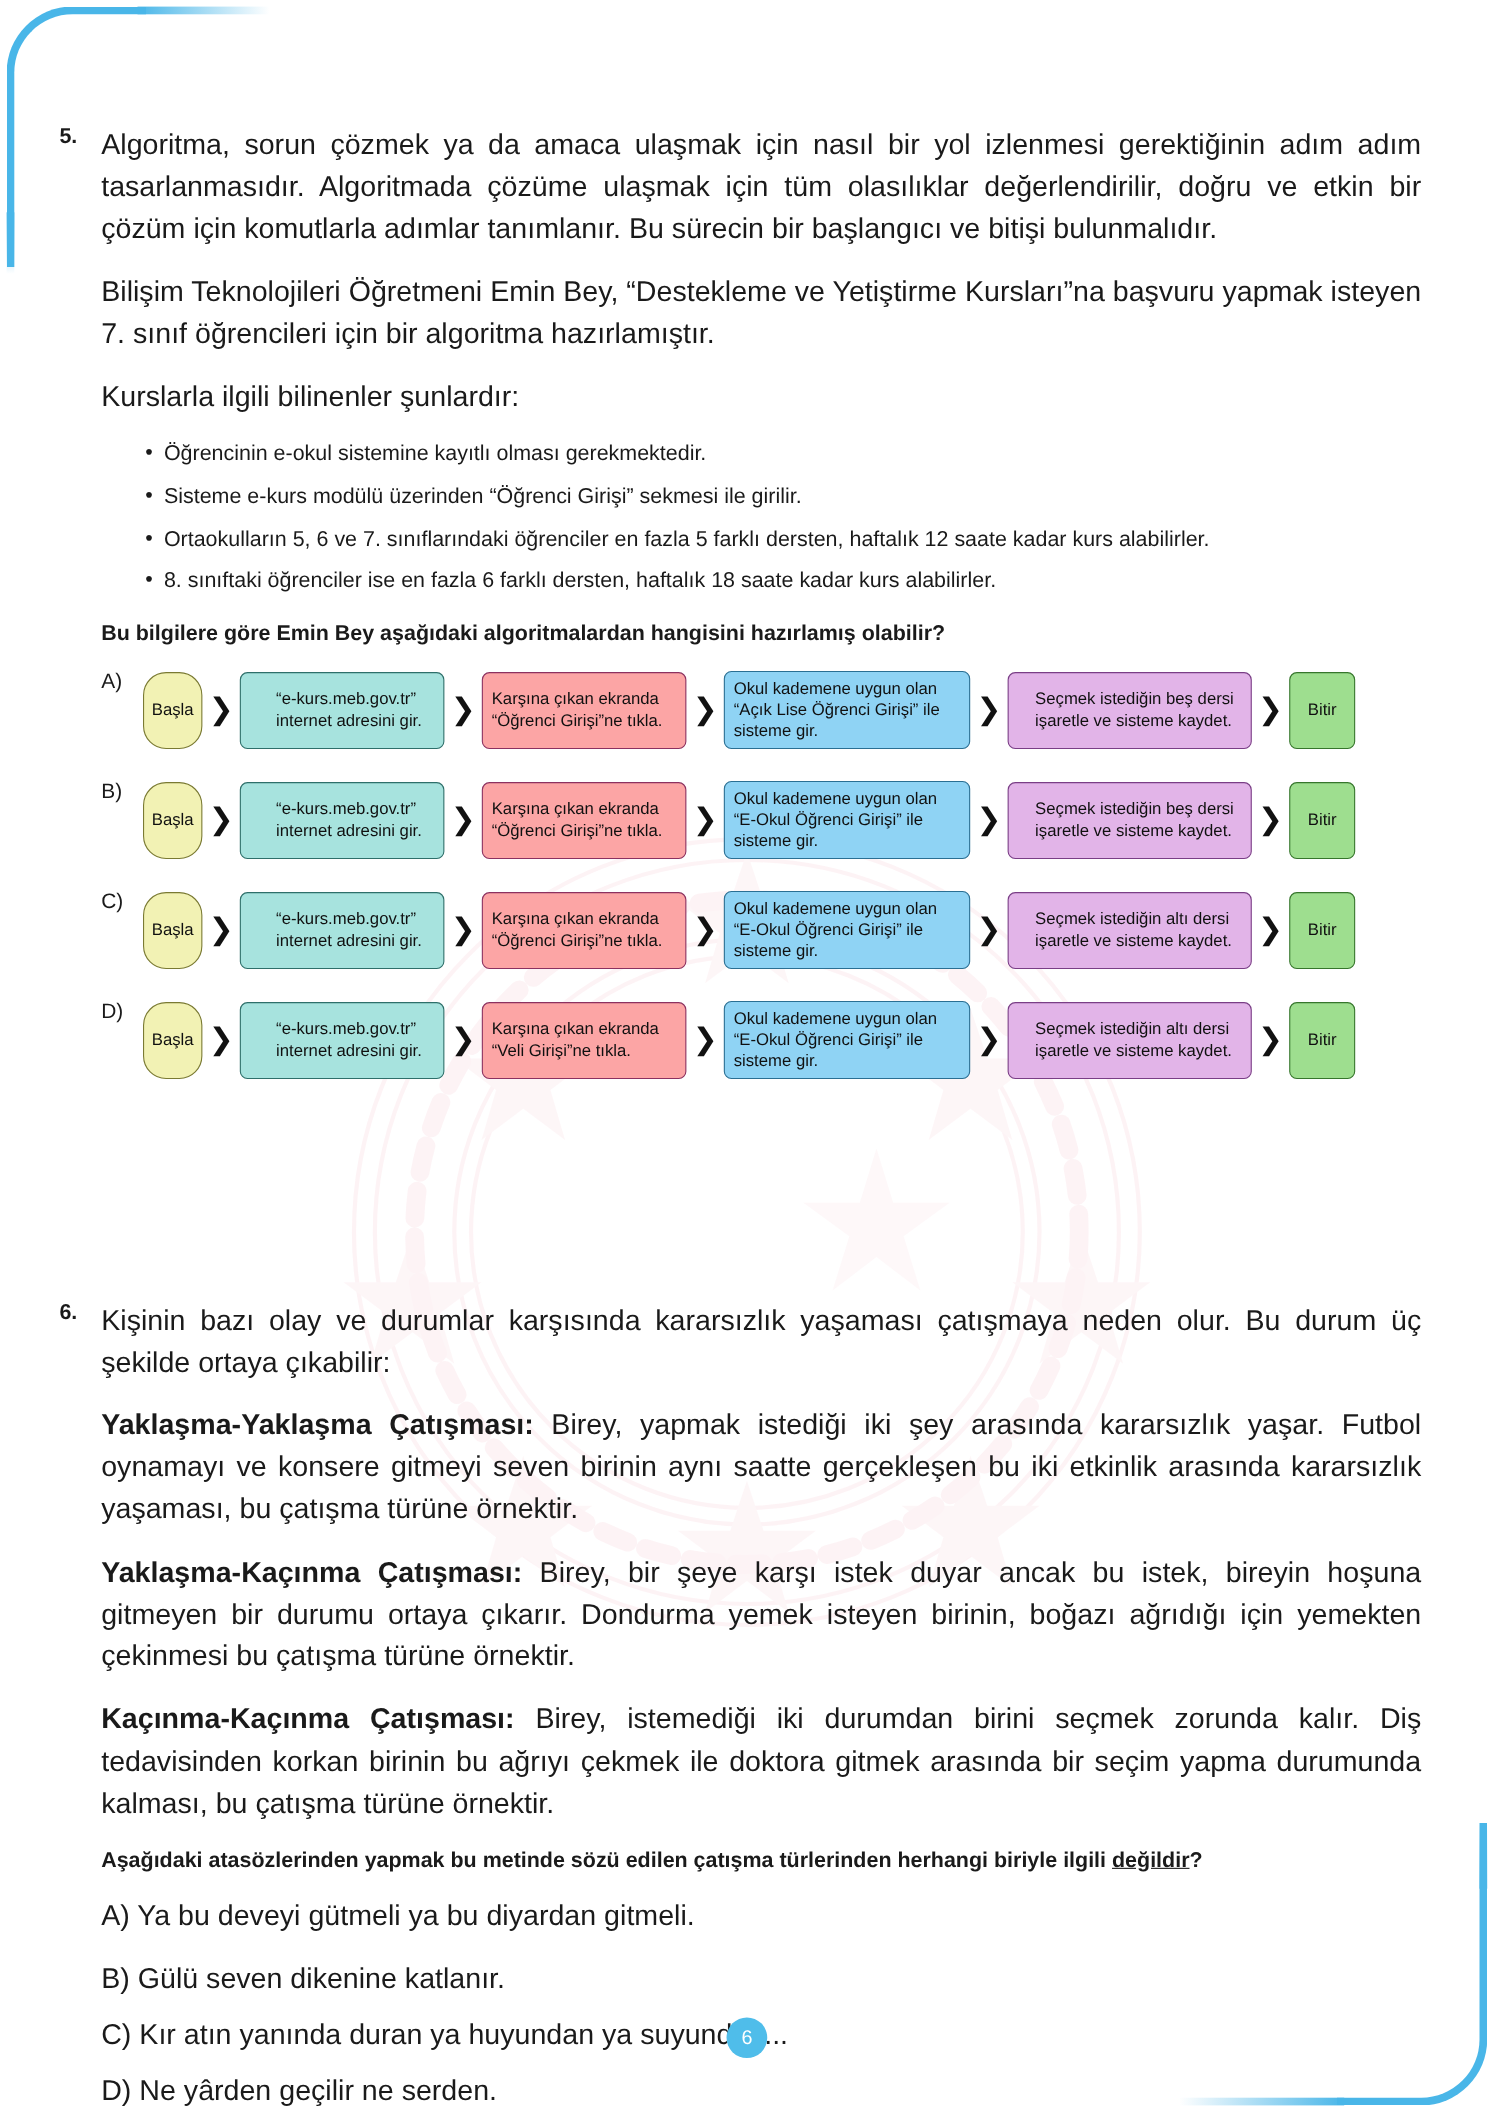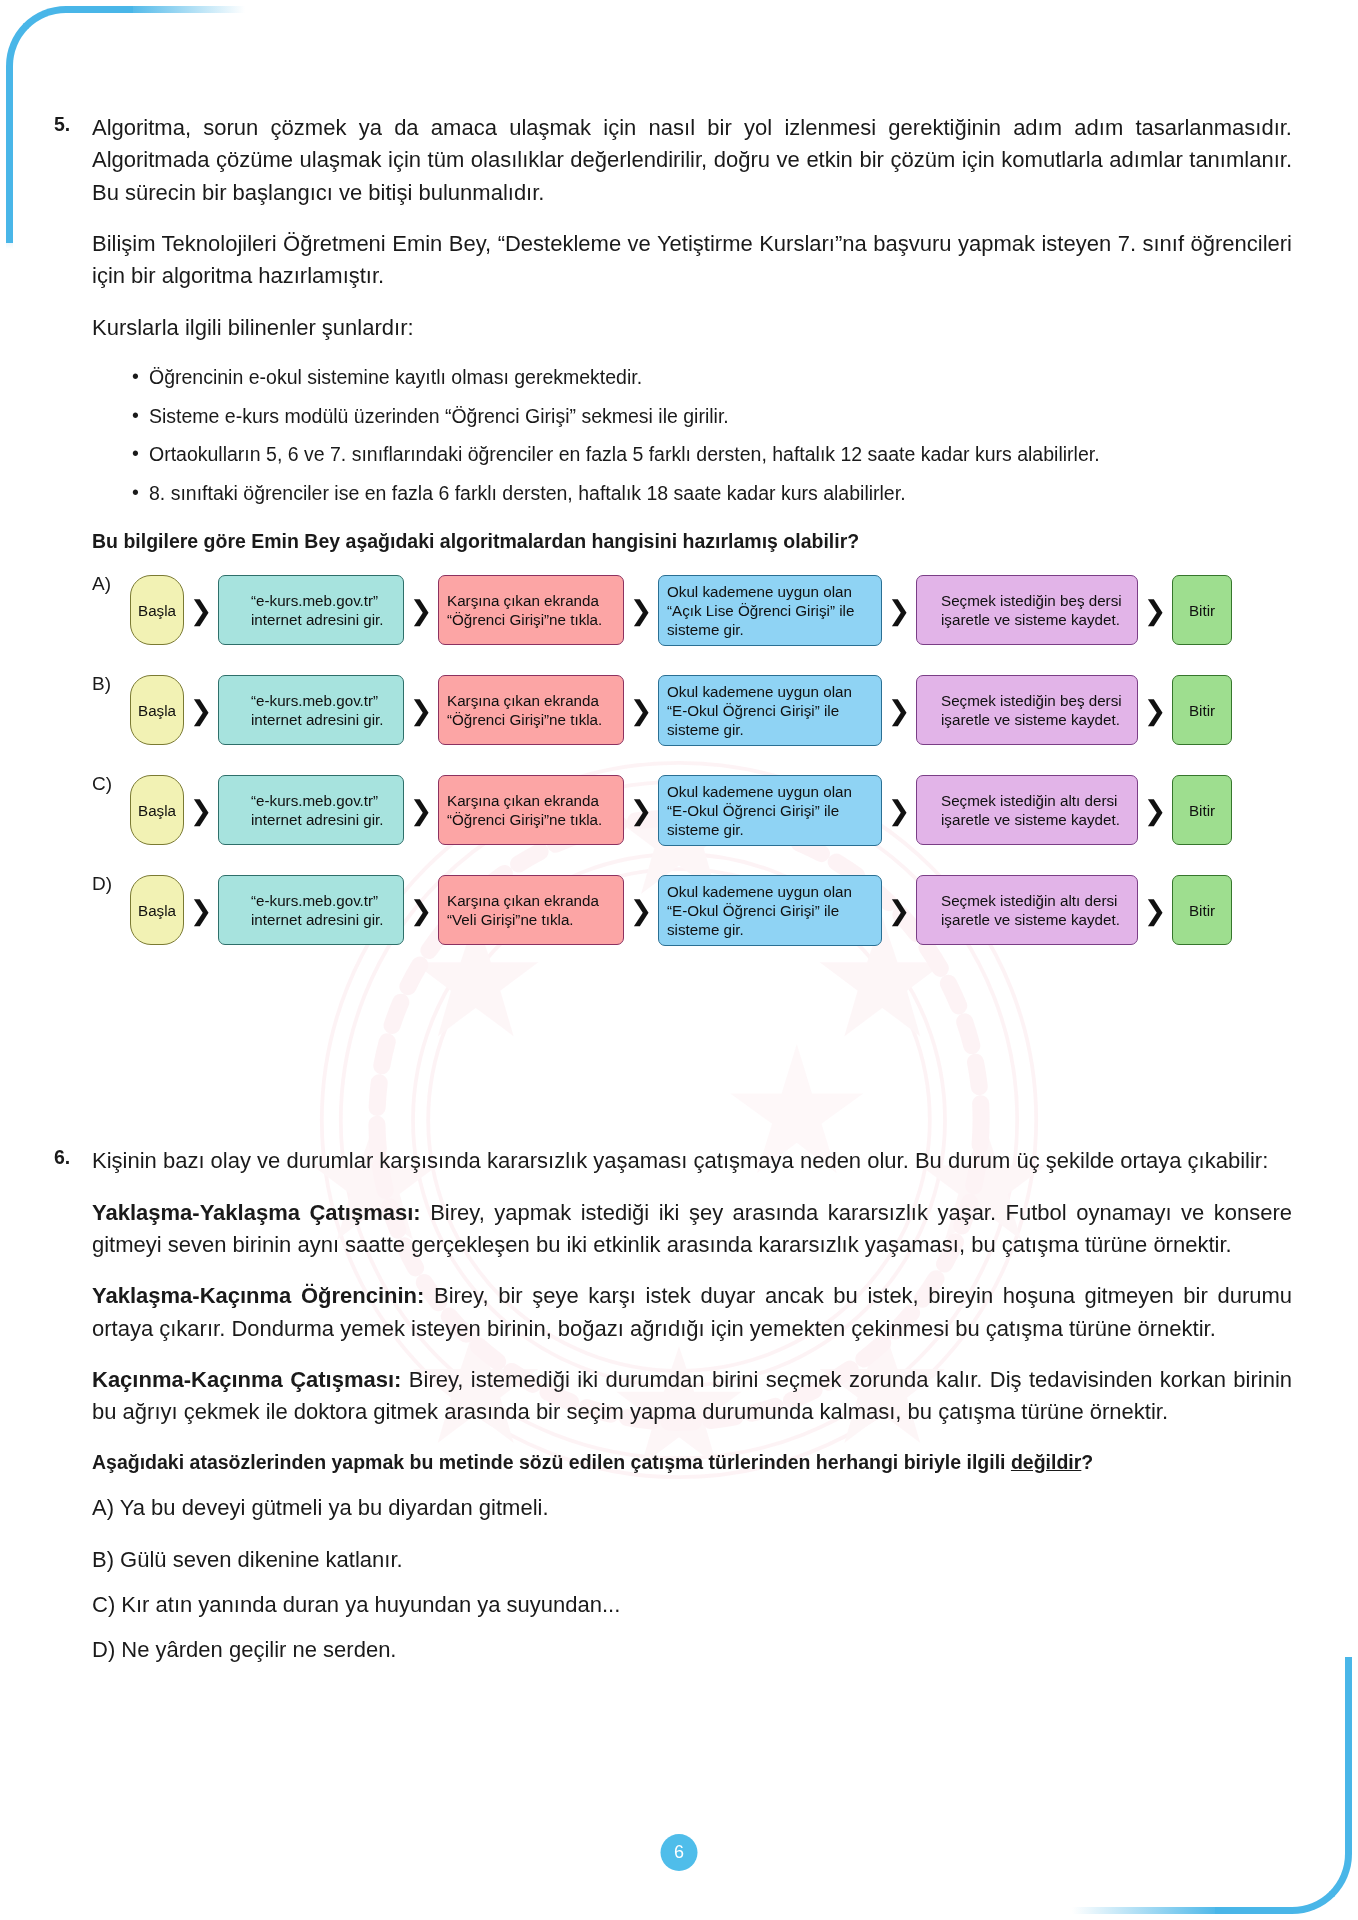--- a/index.html
+++ b/index.html
@@ -114,21 +114,21 @@
     flex: 0 0 38px;
     padding-top: 1px;
     letter-spacing: 0;
   }
   .q-body {
     flex: 1 1 auto;
     min-width: 0;
   }
   p.para {
     margin: 0 0 19px 0;
-    font-size: 22px;
+    font-size: 26px;
     line-height: 1.47;
     text-align: justify;
     text-justify: inter-word;
     hyphens: none;
   }
   p.para.nojust { text-align: left; }
   p.para:last-child { margin-bottom: 0; }
 
   .bullets {
     list-style: none;
@@ -388,21 +388,21 @@
       </div>
     </div>
 
     <div class="question" style="margin-top:196px;">
       <div class="q-num">6.</div>
       <div class="q-body">
         <p class="para">Kişinin bazı olay ve durumlar karşısında kararsızlık yaşaması çatışmaya neden olur. Bu durum üç şekilde ortaya çıkabilir:</p>
 
         <p class="para"><span class="lead-label">Yaklaşma-Yaklaşma Çatışması:</span><span> Birey, yapmak istediği iki şey arasında kararsızlık yaşar. Futbol oynamayı ve konsere gitmeyi seven birinin aynı saatte gerçekleşen bu iki etkinlik arasında kararsızlık yaşaması, bu çatışma türüne örnektir.</span></p>
 
-        <p class="para"><span class="lead-label">Yaklaşma-Kaçınma Öğrencinin:</span><span> Birey, bir şeye karşı istek duyar ancak bu istek, bireyin hoşuna gitmeyen bir durumu ortaya çıkarır. Dondurma yemek isteyen birinin, boğazı ağrıdığı için yemekten çekinmesi bu çatışma türüne örnektir.</span></p>
+        <p class="para"><span class="lead-label">Yaklaşma-Kaçınma Çatışması:</span><span> Birey, bir şeye karşı istek duyar ancak bu istek, bireyin hoşuna gitmeyen bir durumu ortaya çıkarır. Dondurma yemek isteyen birinin, boğazı ağrıdığı için yemekten çekinmesi bu çatışma türüne örnektir.</span></p>
 
         <p class="para"><span class="lead-label">Kaçınma-Kaçınma Çatışması:</span><span> Birey, istemediği iki durumdan birini seçmek zorunda kalır. Diş tedavisinden korkan birinin bu ağrıyı çekmek ile doktora gitmek arasında bir seçim yapma durumunda kalması, bu çatışma türüne örnektir.</span></p>
 
         <p class="q-prompt"><span>Aşağıdaki atasözlerinden yapmak bu metinde sözü edilen çatışma türlerinden herhangi biriyle ilgili </span><span class="udl">değildir</span><span>?</span></p>
 
         <p class="para nojust" style="">A) Ya bu deveyi gütmeli ya bu diyardan gitmeli.</p>
         <p class="para nojust" style="margin-bottom:13px;">B) Gülü seven dikenine katlanır.</p>
         <p class="para nojust" style="margin-bottom:13px;">C) Kır atın yanında duran ya huyundan ya suyundan...</p>
         <p class="para nojust" style="margin-bottom:0;">D) Ne yârden geçilir ne serden.</p>
       </div>

